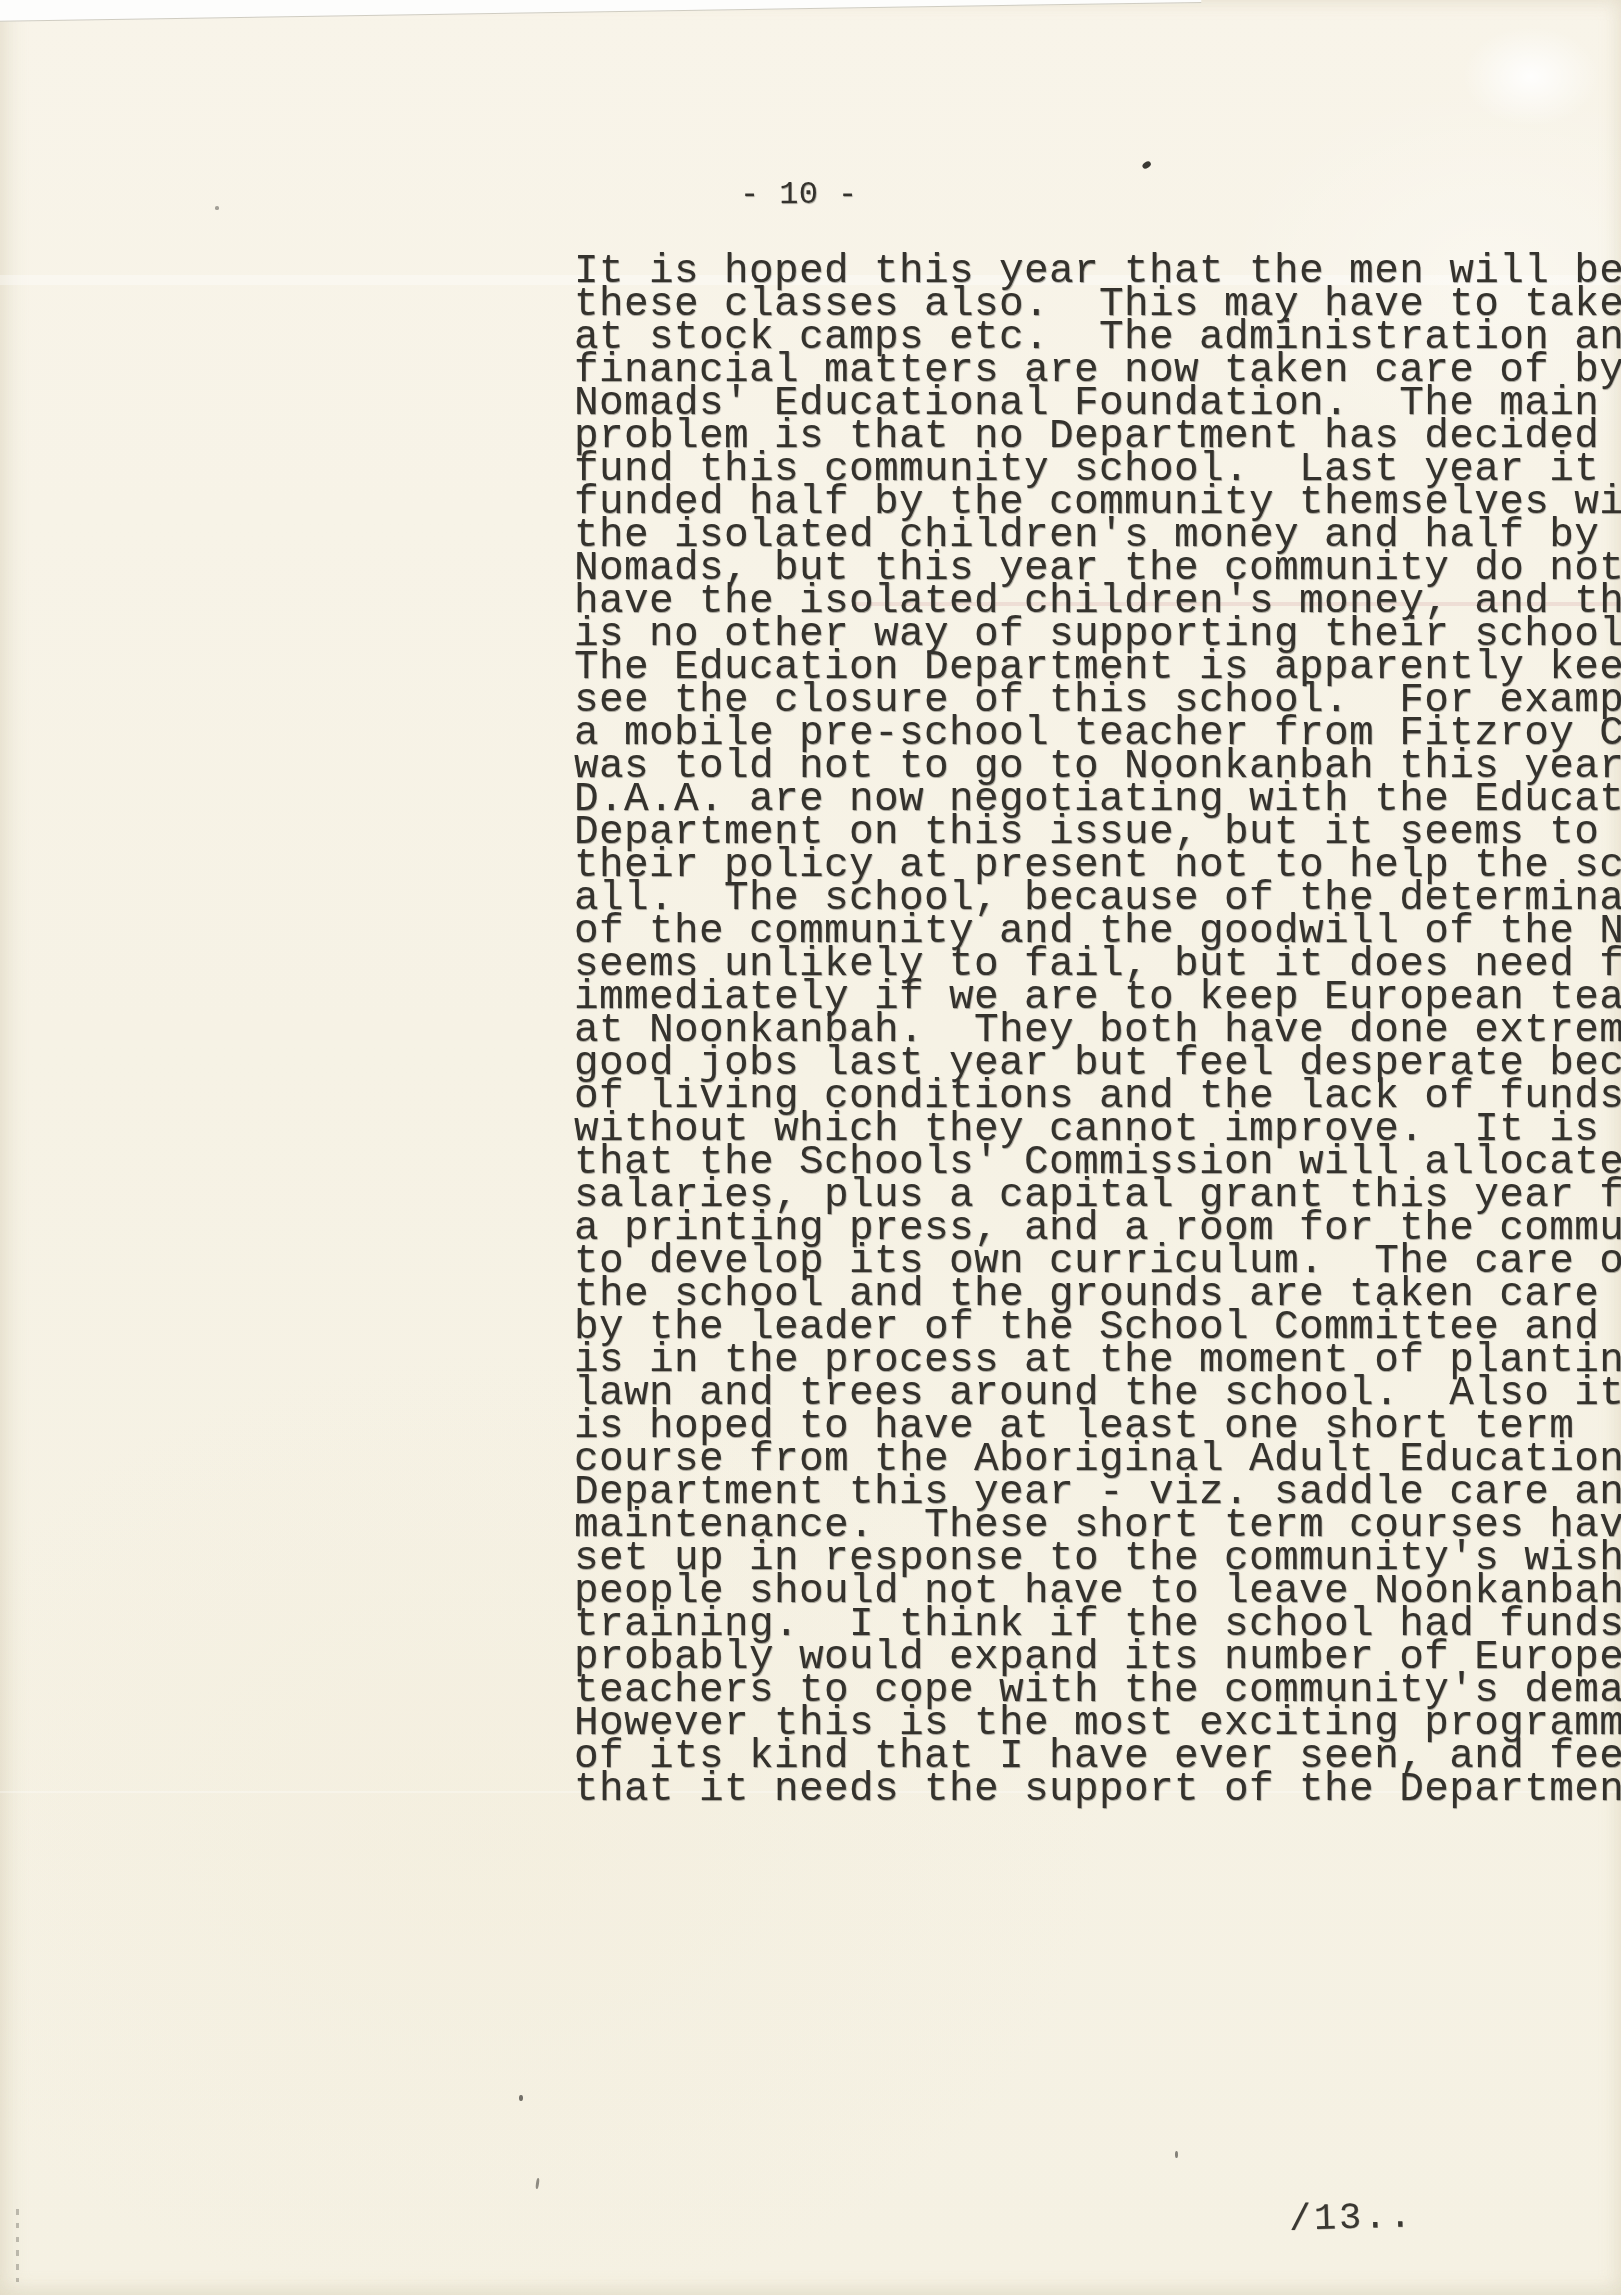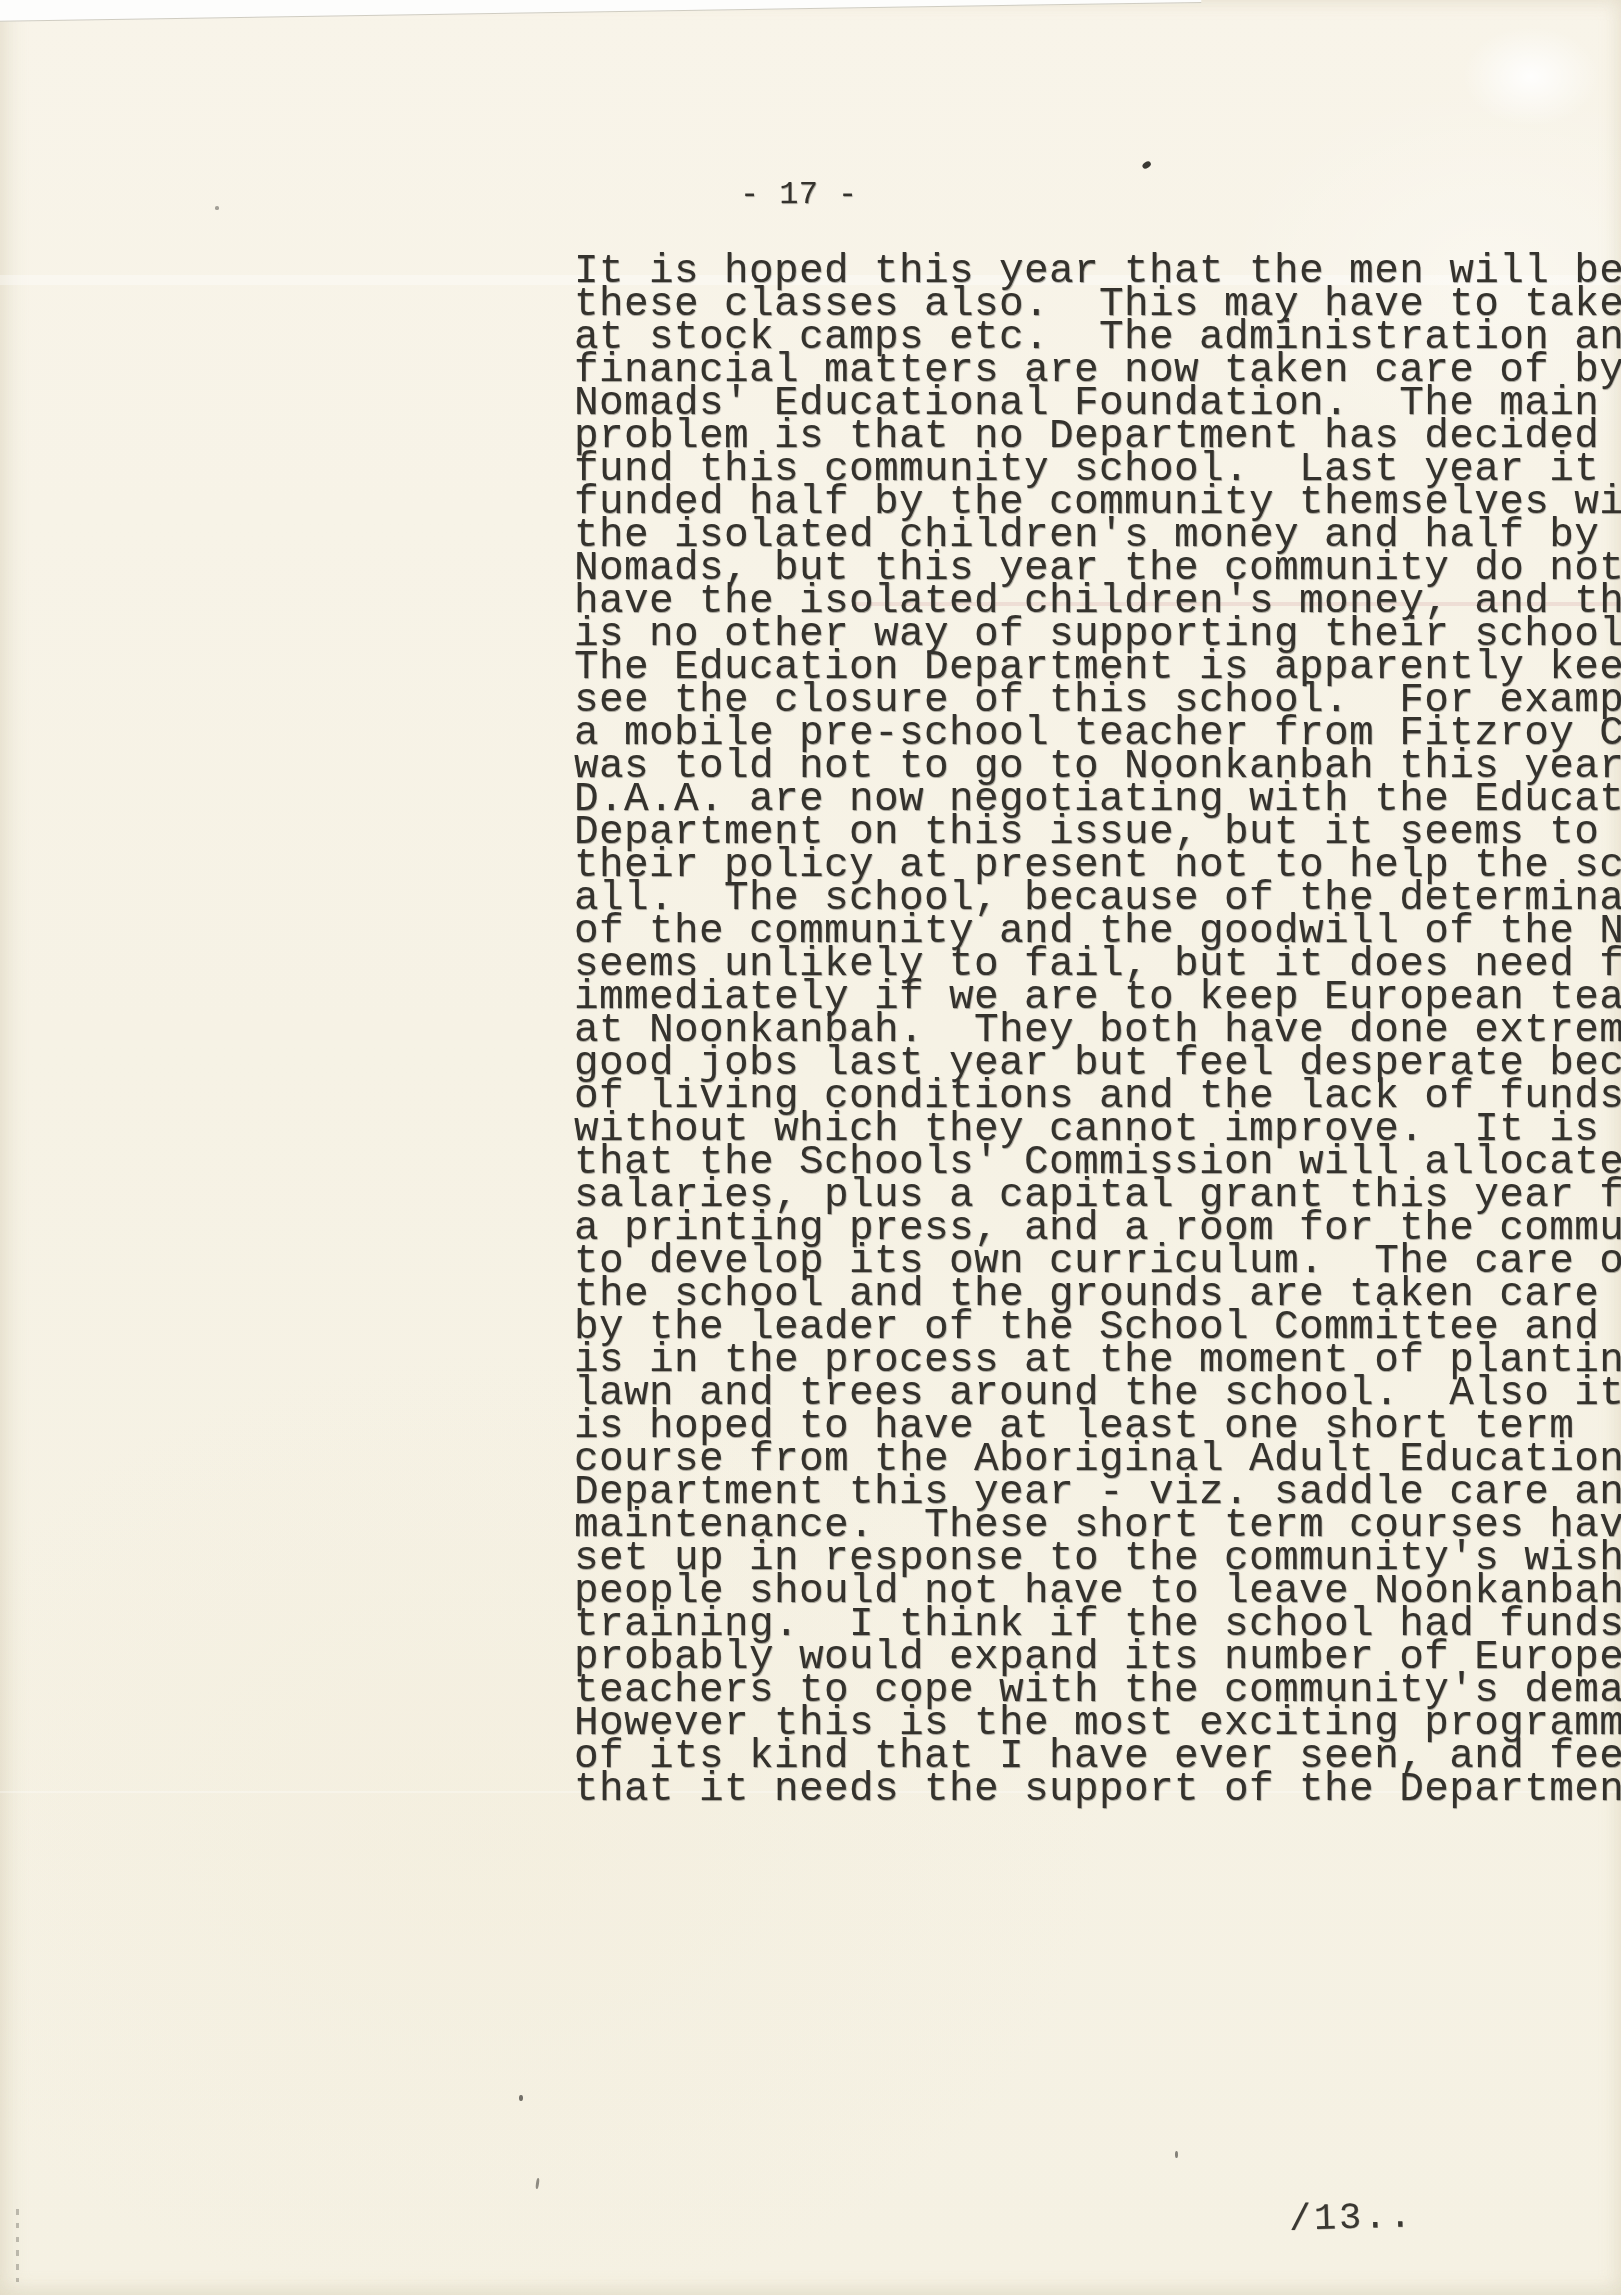--- a/index.html
+++ b/index.html
@@ -113,21 +113,21 @@
 
 <div class="paper">
 
   <div class="top-edge"></div>
   <div class="blob-topright"></div>
 
   <div class="streak-a"></div>
   <div class="streak-b"></div>
   <div class="streak-c"></div>
 
-  <div class="page-number">- 17 -</div>
+  <div class="page-number">- 10 -</div>
 
   <pre class="body-text">It is hoped this year that the men will begin
 these classes also.  This may have to take place
 at stock camps etc.  The administration and the
 financial matters are now taken care of by the
 Nomads' Educational Foundation.  The main
 problem is that no Department has decided to
 fund this community school.  Last year it was
 funded half by the community themselves with
 the isolated children's money and half by the

